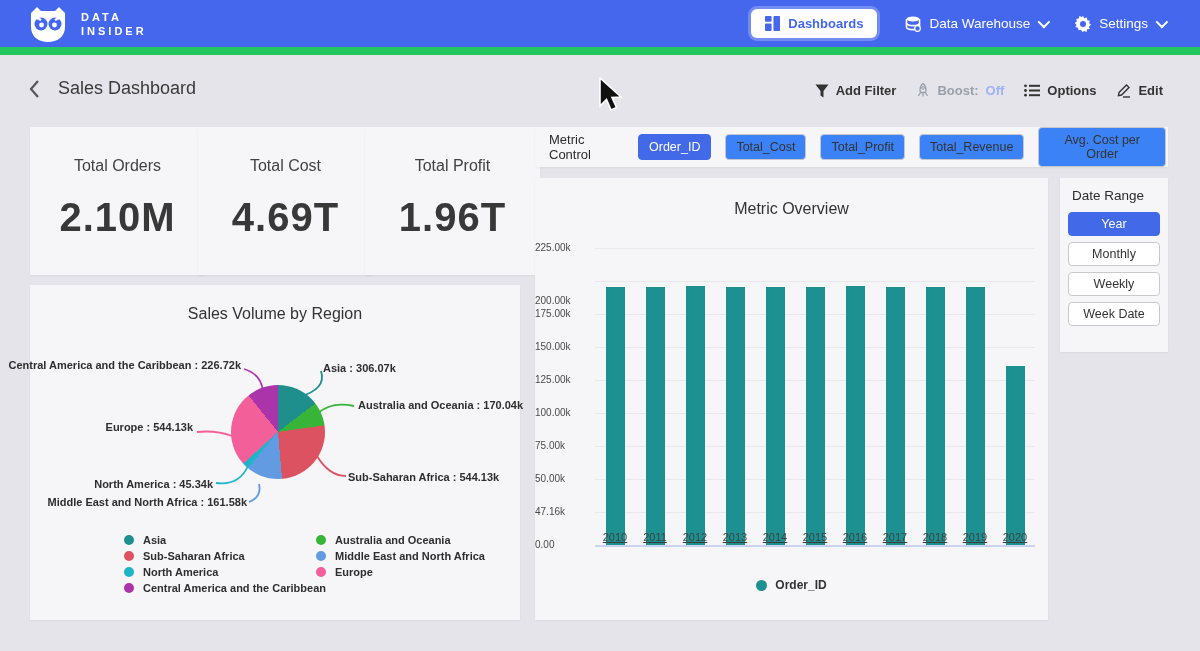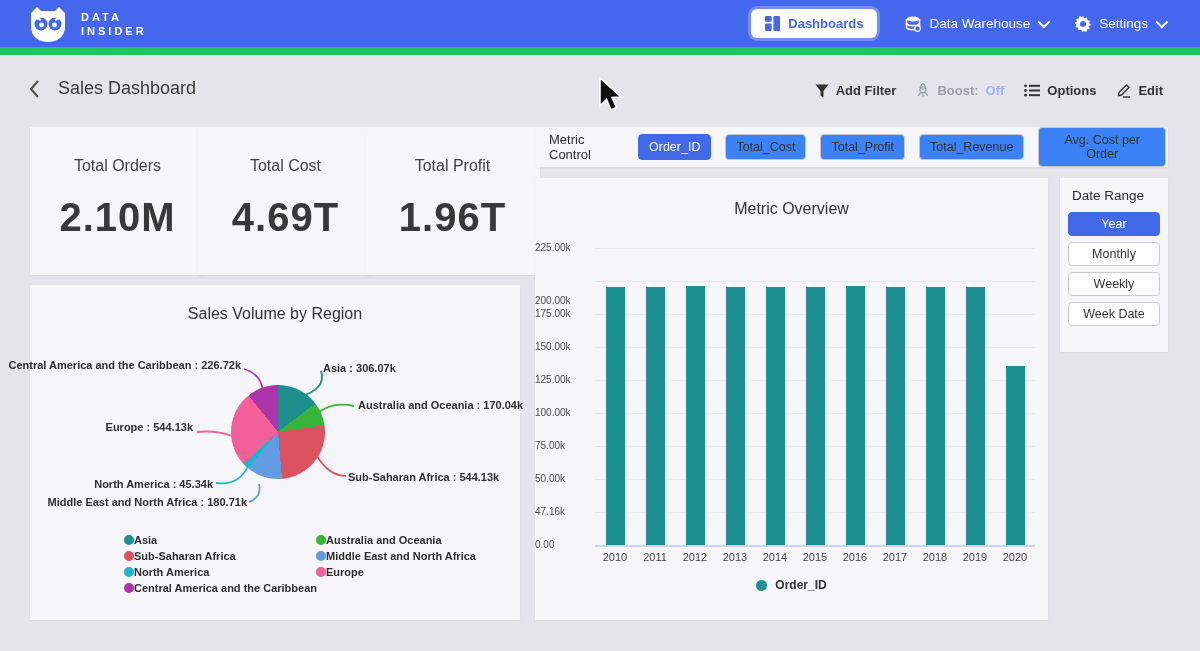--- a/index.html
+++ b/index.html
@@ -49,21 +49,21 @@
   .chart-panel { left:535px; top:178px; width:513px; height:442px; }
   .chart-title { text-align:center; padding-top:22px; font-size:16px; font-weight:500; color:#333; }
   .yaxis { position:absolute; left:0; top:70px; width:52px; }
   .ytick { position:absolute; right:4px; width:48px; font-size:10px; color:#4a4a4a; transform:translateY(-6px); }
   .gridwrap { position:absolute; left:60px; top:70px; width:440px; height:297px; }
   .gridline { position:absolute; left:0; width:100%; height:1px; background:#e9e8ed; }
   .gridline.baseline { background:#c9d4ee; height:2px; }
   .bars { position:absolute; left:60px; top:70px; width:440px; height:297px; display:flex; }
   .bar-slot { flex:1; display:flex; align-items:flex-end; justify-content:center; }
   .bar { width:19px; }
-  .xlabels { position:absolute; left:60px; top:373px; width:440px; display:flex; }
+  .xlabels { position:absolute; left:60px; top:353px; width:440px; display:flex;text-decoration:underline; }
   .xlabel { flex:1; text-align:center; font-size:11px; color:#3f3f3f; }
   .bar-legend { position:absolute; left:0; top:400px; width:100%; display:flex; justify-content:center; align-items:center; gap:8px; font-size:12px; font-weight:bold; color:#333; }
   .dot { width:11px; height:11px; border-radius:50%; display:inline-block; flex:none; }
   
   .date-panel { left:1060px; top:178px; width:108px; height:174px; padding:10px 8px; }
   .date-title { font-size:13.5px; color:#2b2b2b; margin:0 0 9px 4px; }
   .date-btn { width:92px; height:24px; margin:0 0 6px 0; font-size:12.5px; color:#333; background:#fff; border:1px solid #c9c9ce; border-radius:4px; display:flex; align-items:center; justify-content:center; cursor:pointer; font-family:inherit; }
   .date-btn.selected { background:#4169e8; border-color:#4169e8; color:#fff; }
   
   .pie-panel { left:30px; top:285px; width:490px; height:335px; }
@@ -75,21 +75,21 @@
   .co-australia { top:114px; left:328px; }
   .co-europe { top:136px; right:327px; }
   .co-subsaharan { top:186px; left:318px; }
   .co-northamerica { top:193px; right:307px; }
   .co-mena { top:211px; right:273px; }
   .leader-svg { position:absolute; left:0; top:0; pointer-events:none; }
   .pie-legend { position:absolute; top:247px; left:0; width:100%; }
   .pie-legend-col { position:absolute; top:0; }
   .pie-legend-col.c0 { left:94px; }
   .pie-legend-col.c1 { left:286px;text-align:right; }
-  .legend-row { display:flex; align-items:center; height:16px; font-size:11px; font-weight:bold; color:#2e2e2e; white-space:nowrap; }
+  .legend-row { display:flex; align-items:center; gap:9px; height:16px; font-size:11px; font-weight:bold; color:#2e2e2e; white-space:nowrap; }
   .legend-row .dot { width:10px; height:10px; }
   
   .cursor { position:absolute; left:597px; top:77px; pointer-events:none; }
 </style>
 </head>
 <body>
 
 <nav class="navbar">
   <div class="brand">
     <svg width="42" height="38" viewBox="0 0 42 38">
@@ -297,21 +297,21 @@
     <path d="M316,191 Q299,191 287,171" fill="none" stroke-width="1.8" stroke="#dc5260"></path>
     <path d="M186,198 Q209,201 218,181" fill="none" stroke-width="1.8" stroke="#1eb5c9"></path>
     <path d="M219,217 Q232,212 229,199" fill="none" stroke-width="1.8" stroke="#639be2"></path>
   </svg>
   <div class="callout co-central">Central America and the Caribbean : 226.72k</div>
   <div class="callout co-asia">Asia : 306.07k</div>
   <div class="callout co-australia">Australia and Oceania : 170.04k</div>
   <div class="callout co-europe">Europe : 544.13k</div>
   <div class="callout co-subsaharan">Sub-Saharan Africa : 544.13k</div>
   <div class="callout co-northamerica">North America : 45.34k</div>
-  <div class="callout co-mena">Middle East and North Africa : 180.71k</div>
+  <div class="callout co-mena">Middle East and North Africa : 161.58k</div>
   <div class="pie-legend">
     <div class="pie-legend-col c0">
         <div class="legend-row">
           <span class="dot" style="background: rgb(30, 143, 141);"></span>
           <span>Asia</span>
         </div>
         <div class="legend-row">
           <span class="dot" style="background: rgb(220, 82, 96);"></span>
           <span>Sub-Saharan Africa</span>
         </div>

